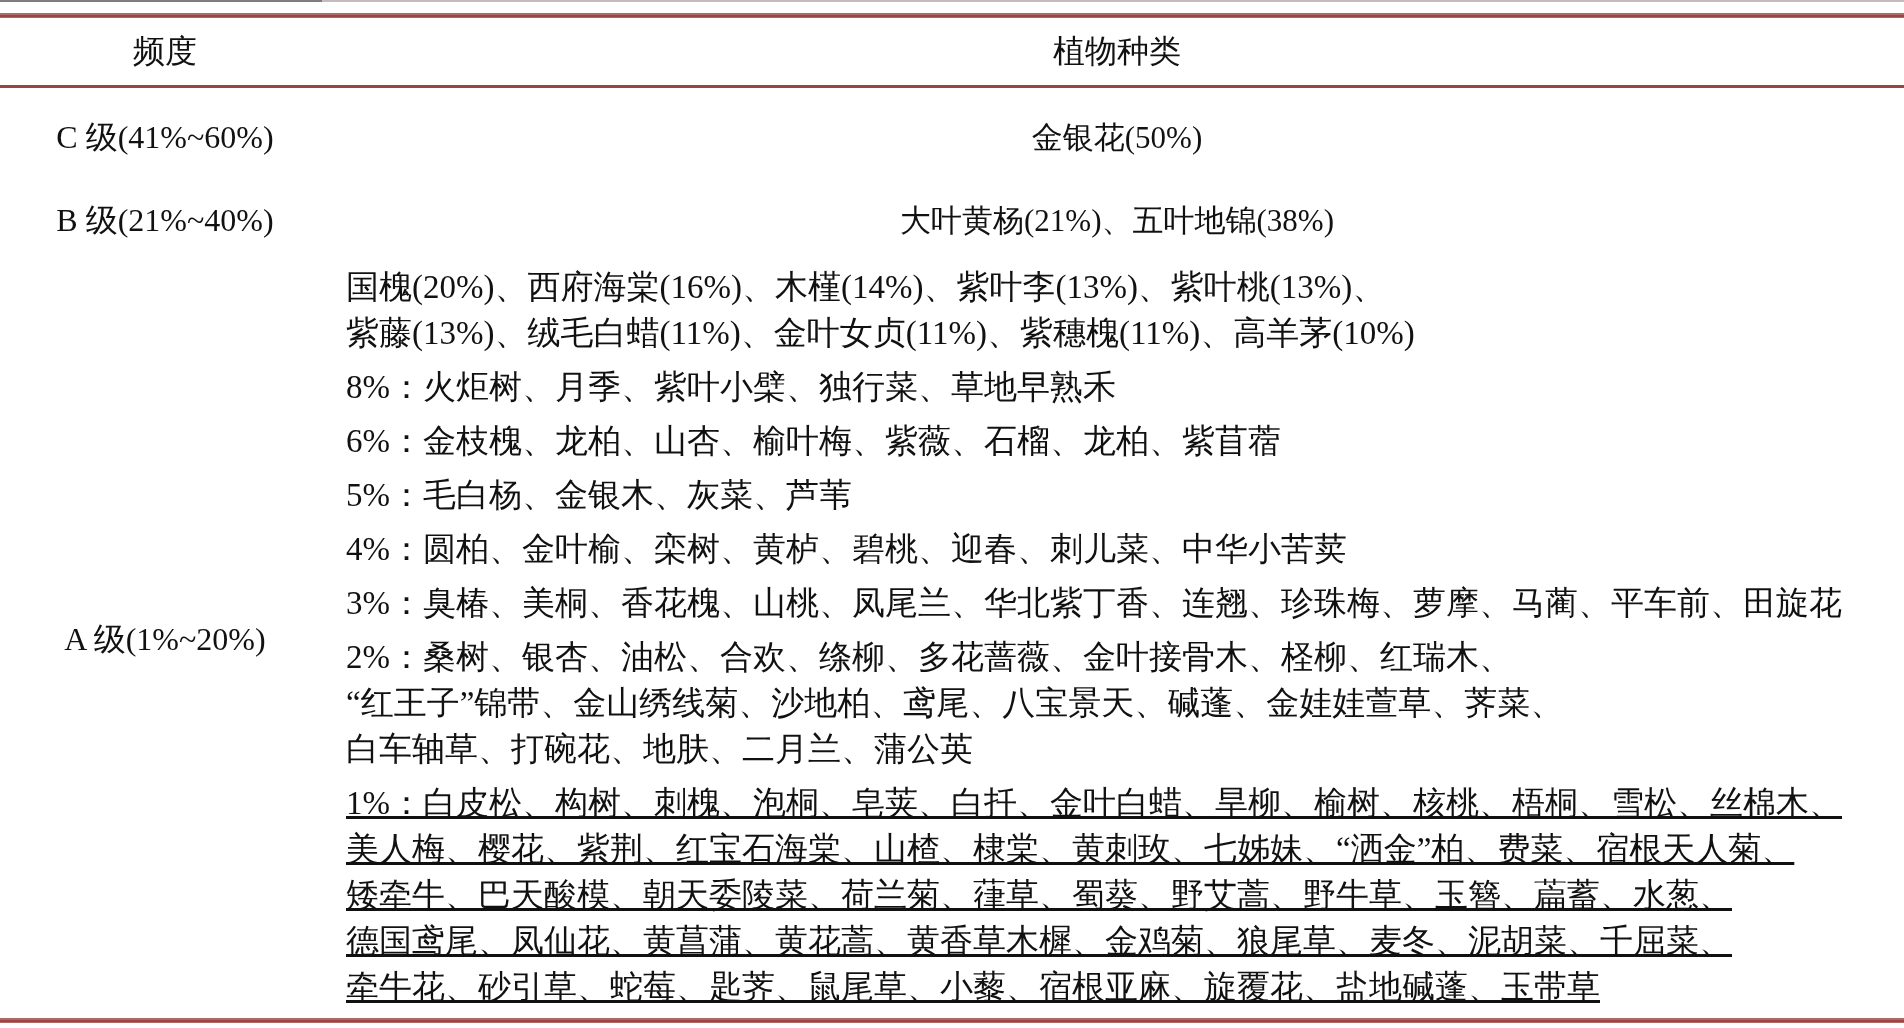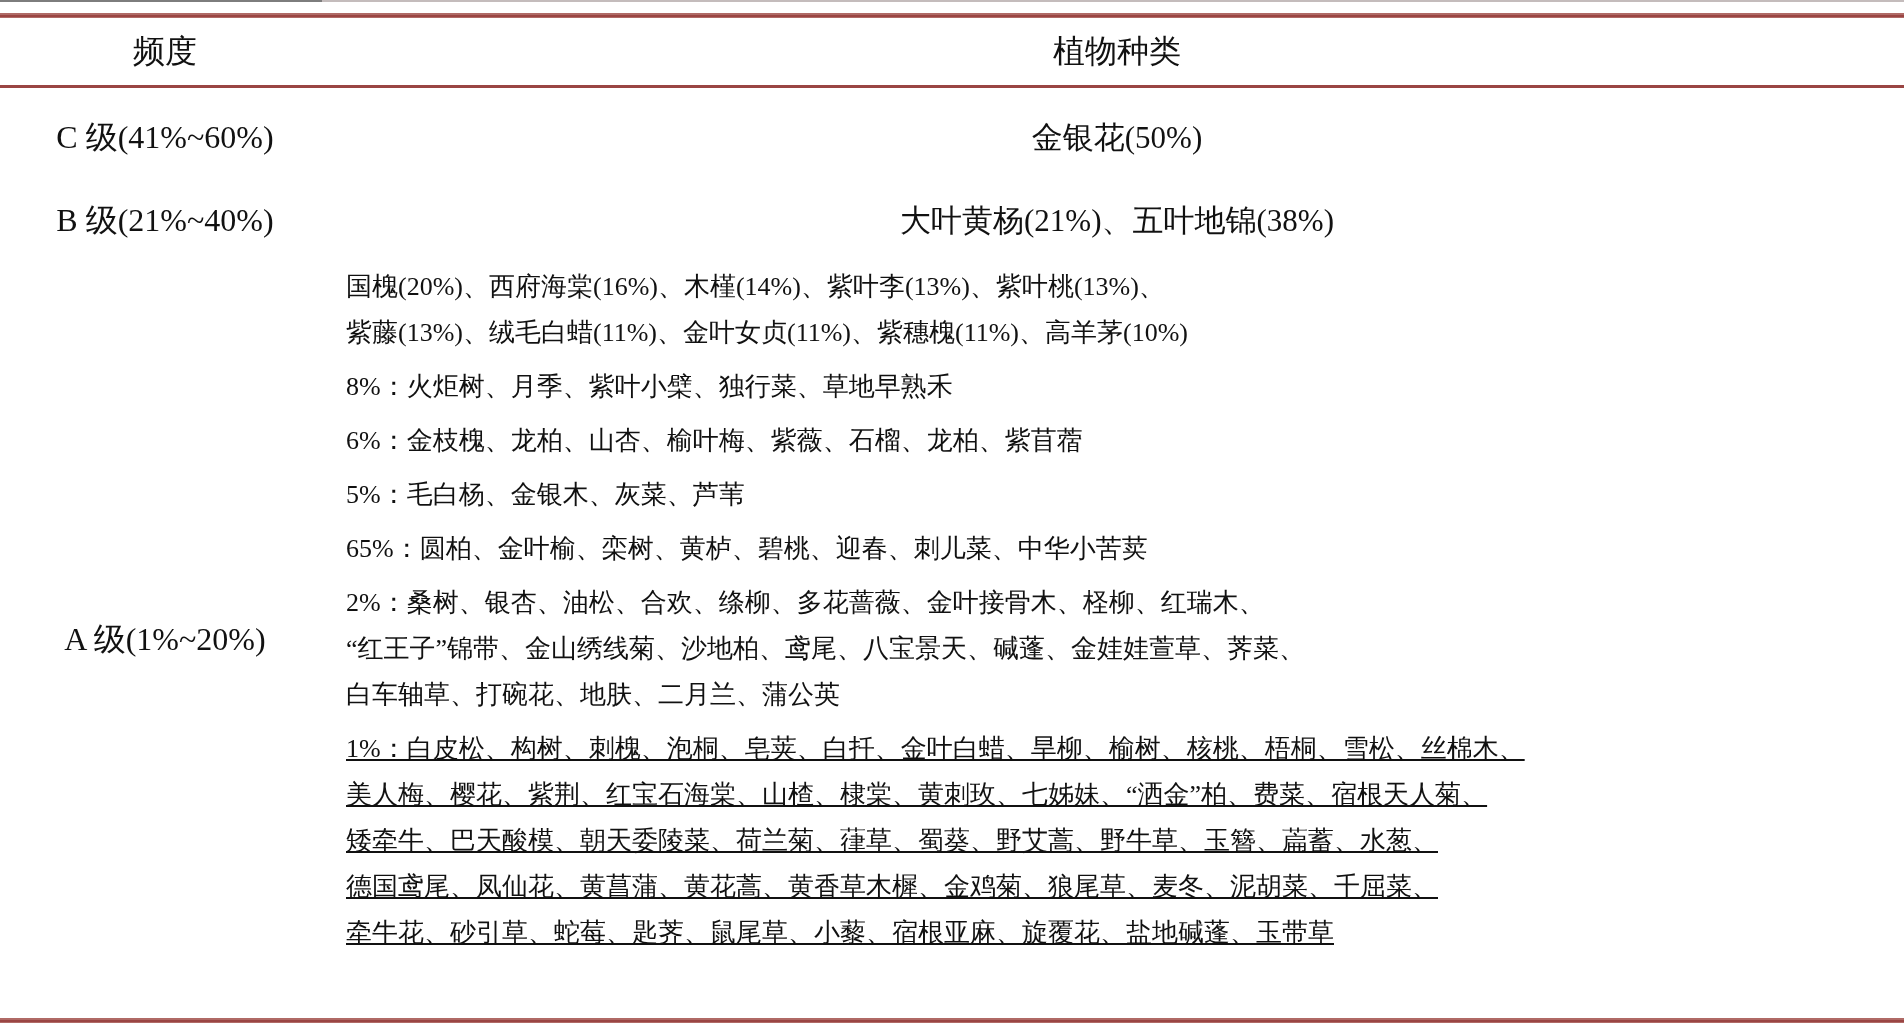--- a/index.html
+++ b/index.html
@@ -26,21 +26,21 @@
   .rule.mid{height:3px;background:var(--rule,#9a4543);}
   .row{display:flex;align-items:center;}
   .row.header{height:67px;}
   .col-l{
     width:330px;flex:0 0 330px;
     display:flex;justify-content:center;align-items:center;
     text-align:center;font-size:32px;white-space:nowrap;
   }
   .col-r{flex:1 1 auto;}
   .col-r.center-content{text-align:center;font-size:31px;}
-  .col-r.left-content{text-align:left;font-size:26px;padding-left:16px;padding-top:2px;}
+  .col-r.left-content{text-align:left;font-size:33px;padding-left:16px;padding-top:2px;}
   .header .col-l,.header .col-r{font-size:32px;}
   .header .col-r{text-align:center;}
   .body-row:nth-of-type(1){height:84px;margin-top:8px;}
   .body-row:nth-of-type(2){height:82px;}
   .body-row:nth-of-type(3){height:756px;align-items:center;}
   .body-row:nth-of-type(3) .col-r{align-self:flex-start;}
   .line{line-height:46px;white-space:nowrap;}
   .para{margin:0 0 8px 0;}
   .para:last-child{margin-bottom:0;text-decoration:underline;}
 </style>
@@ -79,21 +79,24 @@
             <div class="para">
               <div class="line">8%：火炬树、月季、紫叶小檗、独行菜、草地早熟禾</div>
             </div>
             <div class="para">
               <div class="line">6%：金枝槐、龙柏、山杏、榆叶梅、紫薇、石榴、龙柏、紫苜蓿</div>
             </div>
             <div class="para">
               <div class="line">5%：毛白杨、金银木、灰菜、芦苇</div>
             </div>
             <div class="para">
-              <div class="line">65%：圆柏、金叶榆、栾树、黄栌、碧桃、迎春、刺儿菜、中华小苦荬</div>
+              <div class="line">4%：圆柏、金叶榆、栾树、黄栌、碧桃、迎春、刺儿菜、中华小苦荬</div>
+            </div>
+            <div class="para">
+              <div class="line">3%：臭椿、美桐、香花槐、山桃、凤尾兰、华北紫丁香、连翘、珍珠梅、萝摩、马蔺、平车前、田旋花</div>
             </div>
             <div class="para">
               <div class="line">2%：桑树、银杏、油松、合欢、绦柳、多花蔷薇、金叶接骨木、柽柳、红瑞木、</div>
               <div class="line">“红王子”锦带、金山绣线菊、沙地柏、鸢尾、八宝景天、碱蓬、金娃娃萱草、荠菜、</div>
               <div class="line">白车轴草、打碗花、地肤、二月兰、蒲公英</div>
             </div>
             <div class="para">
               <div class="line">1%：白皮松、构树、刺槐、泡桐、皂荚、白扦、金叶白蜡、旱柳、榆树、核桃、梧桐、雪松、丝棉木、</div>
               <div class="line">美人梅、樱花、紫荆、红宝石海棠、山楂、棣棠、黄刺玫、七姊妹、“洒金”柏、费菜、宿根天人菊、</div>
               <div class="line">矮牵牛、巴天酸模、朝天委陵菜、荷兰菊、葎草、蜀葵、野艾蒿、野牛草、玉簪、萹蓄、水葱、</div>

